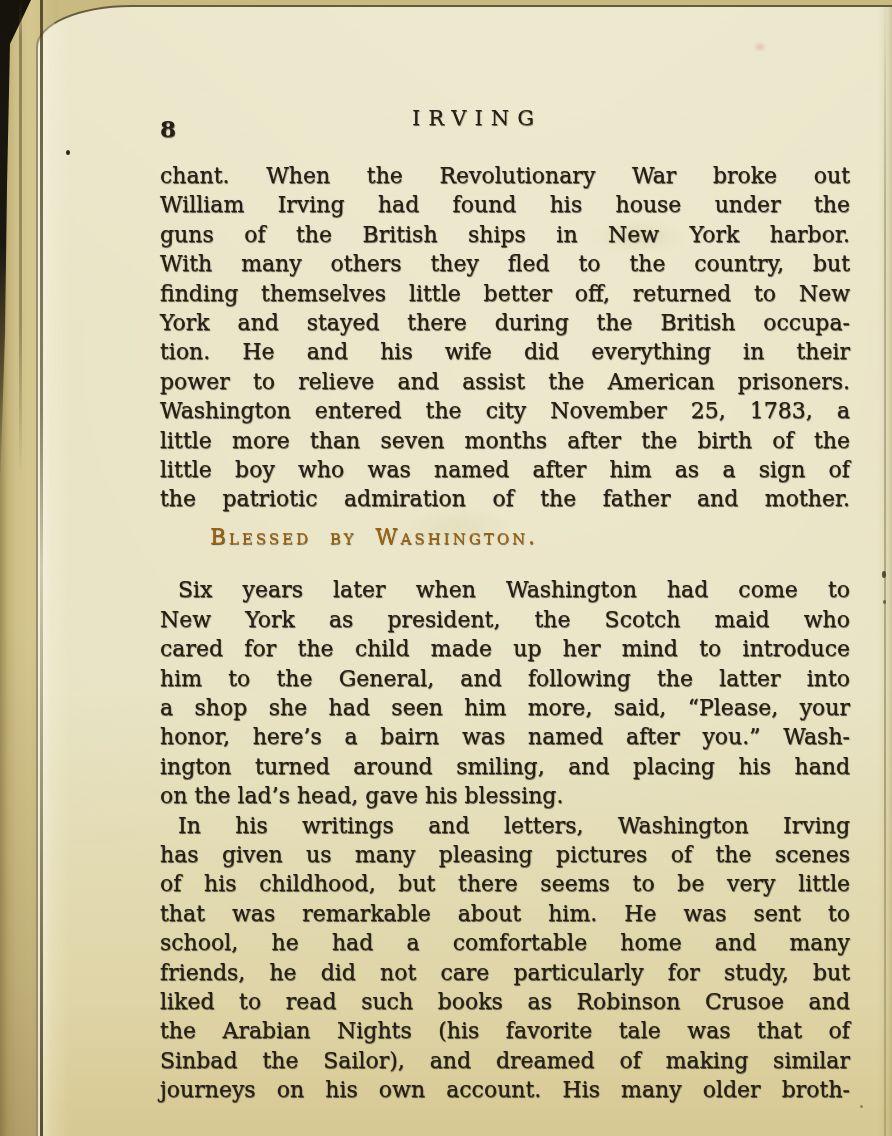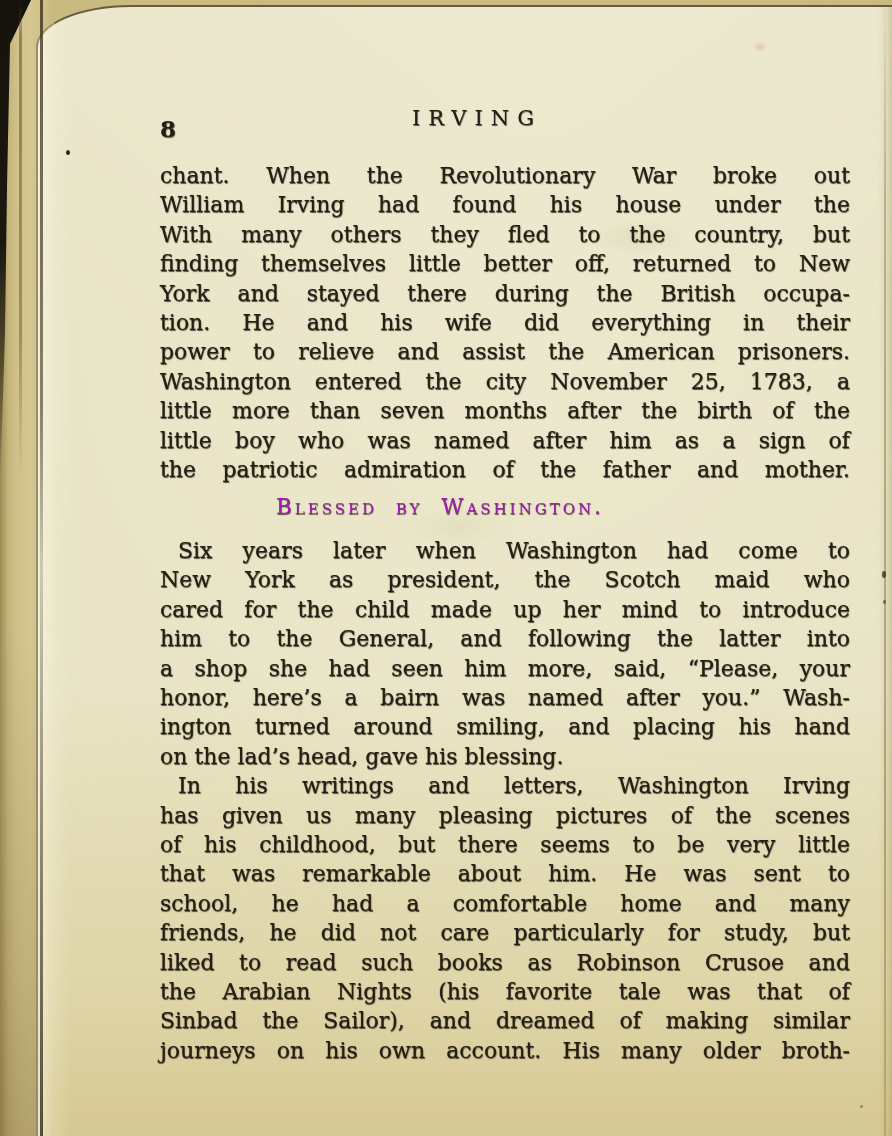--- a/index.html
+++ b/index.html
@@ -69,28 +69,28 @@
     font-size:21px; letter-spacing:8px;
     text-shadow:.5px .6px .9px rgba(50,42,26,.8);
   }
   
   .bodytext {
     position:absolute; left:122px; top:154px; width:690px;
     font-size:22px; line-height:29.4px; color:#241e15;
     text-shadow:.5px .6px .9px rgba(50,42,26,.8), -.3px -.2px .7px rgba(50,42,26,.4);
   }
   .paragraph { margin:0; }
-  .para-2 { margin-top:14px; }
+  .para-2 { margin-top:24px; }
   .line { text-align:justify; text-align-last:justify; text-justify:inter-word; }
   .line.short { text-align-last:left; }
   .line.indent { text-indent:18px; }
   .section-heading {
-    margin:8px 0 7px 116px; font-weight:normal;
+    margin:8px 0 7px 50px; font-weight:normal;
     font-size:21.5px; font-variant:small-caps;
-    letter-spacing:3px; word-spacing:9px; color:#a21caf;
+    letter-spacing:3px; word-spacing:9px; color:#a16207;
     text-shadow:.5px .6px .9px rgba(50,42,26,.8);
   }
   
   .speck { position:absolute; pointer-events:none; }
   .speck-1 { left:66px; top:150px; width:4px; height:5px; background:#2b2517; border-radius:50%; }
   .speck-2 { left:882px; top:571px; width:4px; height:7px; background:rgba(58,50,26,.8); border-radius:45%; }
   .speck-3 { left:883px; top:600px; width:3px; height:4px; background:rgba(70,60,32,.7); border-radius:50%; }
   .speck-4 { left:860px; top:1105px; width:3px; height:3px; background:rgba(90,78,40,.55); border-radius:50%; }
 </style>
 </head>
@@ -103,20 +103,21 @@
   <div class="page">
     <div class="header">
       <span class="pageno">8</span>
       <span class="running-head">IRVING</span>
     </div>
 
     <div class="bodytext">
       <div class="paragraph para-1">
           <div class="line">chant. When the Revolutionary War broke out</div>
           <div class="line">William Irving had found his house under the</div>
+          <div class="line">guns of the British ships in New York harbor.</div>
           <div class="line">With many others they fled to the country, but</div>
           <div class="line">finding themselves little better off, returned to New</div>
           <div class="line">York and stayed there during the British occupa-</div>
           <div class="line">tion. He and his wife did everything in their</div>
           <div class="line">power to relieve and assist the American prisoners.</div>
           <div class="line">Washington entered the city November 25, 1783, a</div>
           <div class="line">little more than seven months after the birth of the</div>
           <div class="line">little boy who was named after him as a sign of</div>
           <div class="line">the patriotic admiration of the father and mother.</div>
         </div>

